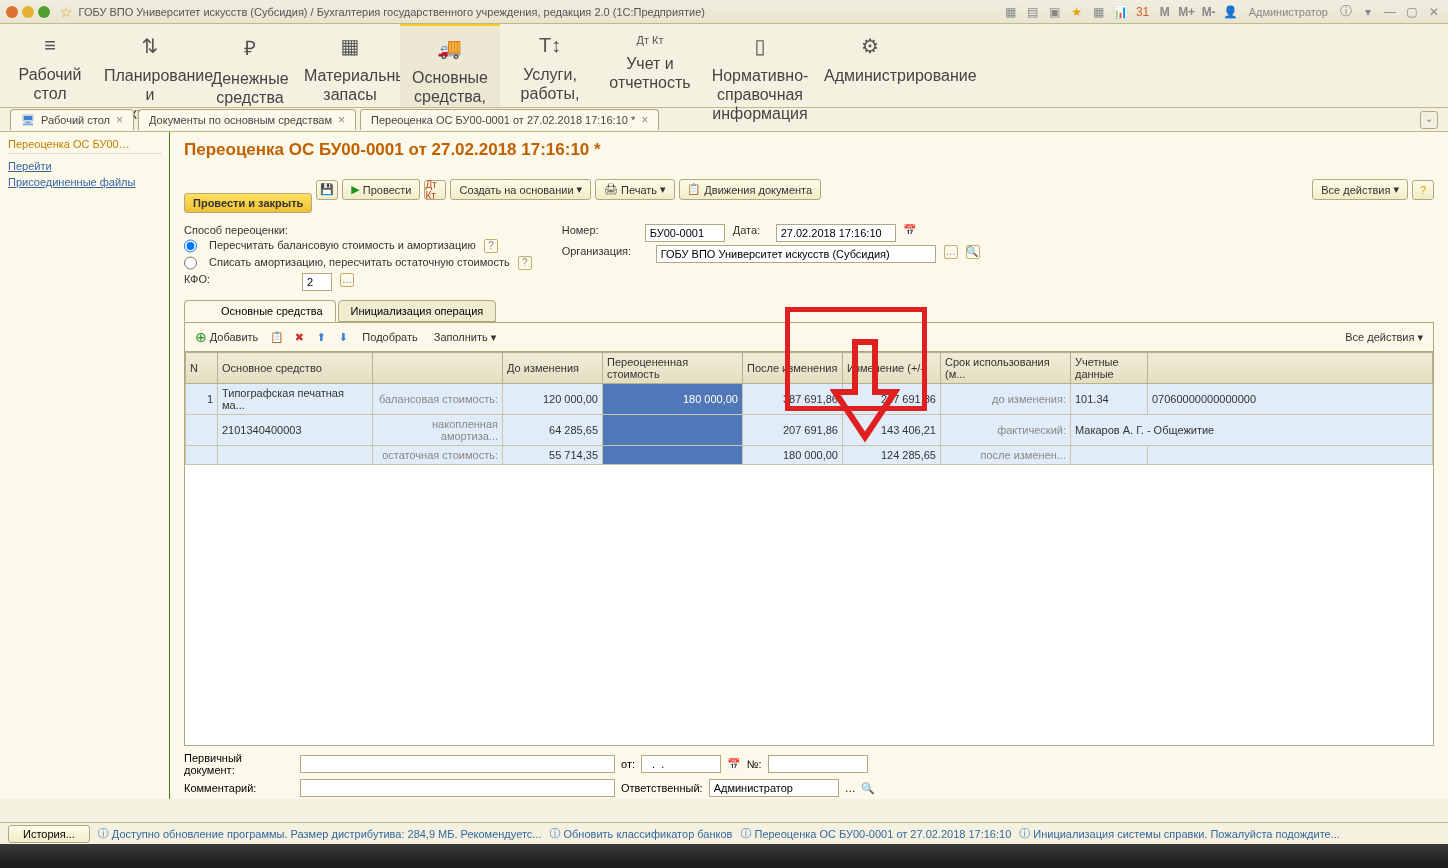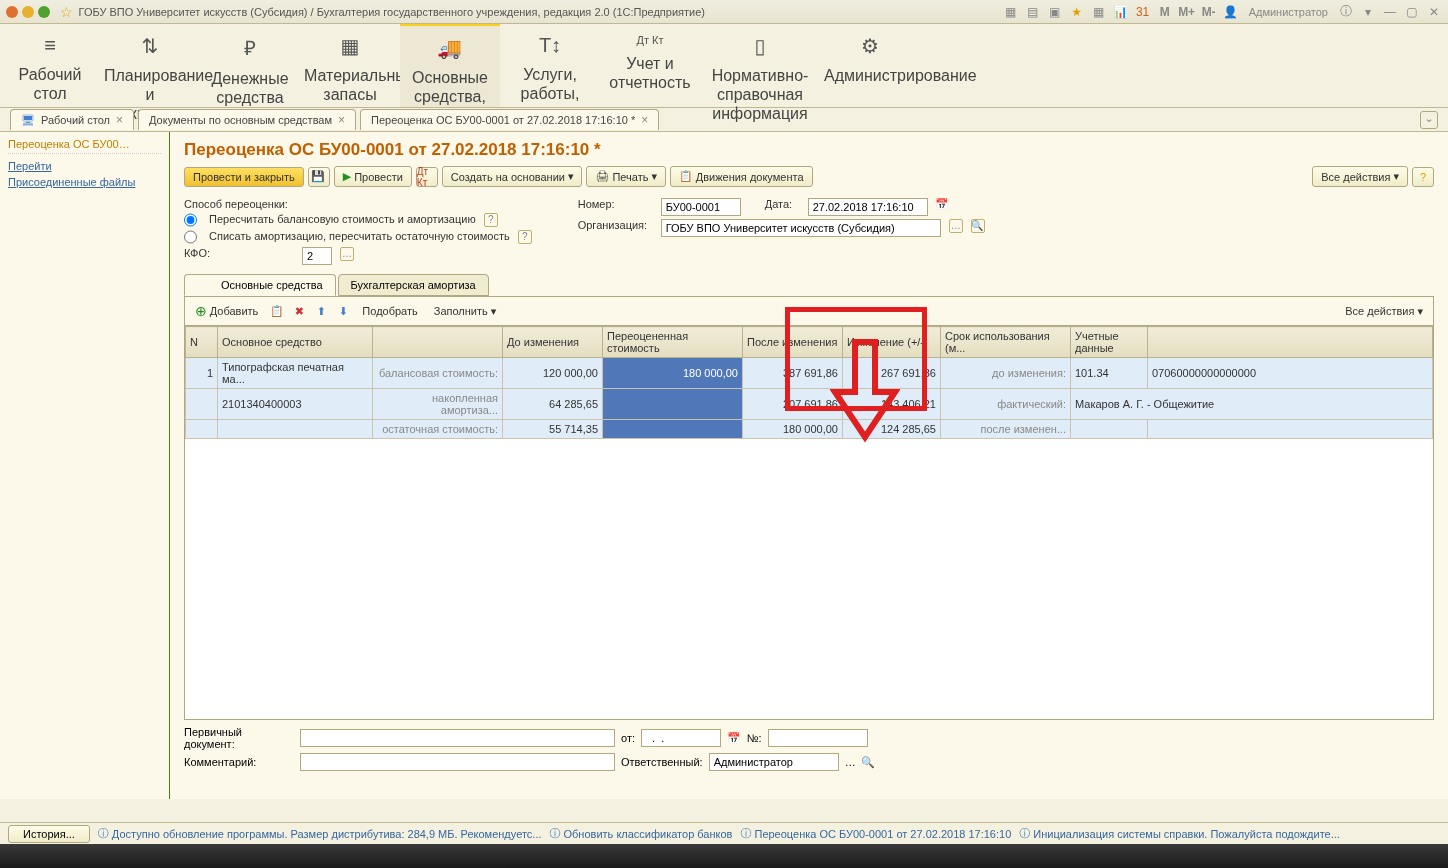--- a/index.html
+++ b/index.html
@@ -34,31 +34,31 @@
 .sidebar { width: 170px; background: #fcf8ea; border-right: 1px solid #4d7c0f; padding: 6px 8px; }
 .sidebar .sb-title { color: #c08000; font-size: 11px; margin-bottom: 6px; border-bottom: 1px dotted #ccc; padding-bottom: 3px; }
 .sidebar .sb-link { color: #3567a0; font-size: 11px; margin: 4px 0; cursor: pointer; text-decoration: underline; }
 
 .content { flex: 1; background: #fcf8ea; padding: 8px 14px; overflow: hidden; position: relative; }
 h1.doc-title { color: #c06000; font-size: 17px; font-weight: bold; margin-bottom: 6px; }
 
 
 .toolbar { display: flex; align-items: center; gap: 4px; margin-bottom: 8px; }
 .btn { padding: 3px 8px; border: 1px solid #b0a880; background: linear-gradient(#fefce8,#f0ecc8); border-radius: 3px; cursor: pointer; font-size: 11px; color: #333; display: inline-flex; align-items: center; gap: 3px; }
-.btn.primary { background: linear-gradient(#ffe060,#f0c030); font-weight: normal; }
+.btn.primary { background: linear-gradient(#ffe060,#f0c030); font-weight: bold; margin-top: 27px; }
 .toolbar .iconbtn { width: 22px; height: 20px; border: 1px solid #b0a880; background: linear-gradient(#fefce8,#f0ecc8); border-radius: 3px; display: inline-flex; align-items: center; justify-content: center; color: #3060a0; cursor: pointer; }
 .toolbar .spacer { flex: 1; }
 
 
 .formrow { display: flex; margin: 3px 0; font-size: 11px; color: #333; gap: 8px; }
 .formrow label { min-width: 110px; }
 .formrow input[type=radio] { margin-right: 4px; }
 .formrow .help { width: 14px; height: 14px; border: 1px solid #c0b070; border-radius: 2px; text-align: center; font-size: 10px; color: #888; cursor: pointer; }
 .formrow input[type=text] { border: 1px solid #b0a880; padding: 2px 4px; font-size: 11px; background: #fff; }
-.formrow .flabel { min-width: 75px; margin-left: 16px; }
+.formrow .flabel { min-width: 75px; }
 
 
 .formtabs { display: flex; margin-top: 6px; }
 .ftab { padding: 4px 12px; border: 1px solid #b0a880; background: #f0ecd0; border-radius: 4px 4px 0 0; margin-right: 2px; cursor: pointer; font-size: 11px; }
 .ftab.active { background: #fcf8ea; border-bottom: 1px solid #fcf8ea; position: relative; z-index: 2; padding-left: 36px; }
 
 
 .ttoolbar { display: flex; align-items: center; gap: 4px; padding: 4px; border: 1px solid #b0a880; border-bottom: none; background: #fcf8ea; }
 .ttoolbar .tbtn { padding: 2px 6px; font-size: 11px; color: #333; cursor: pointer; display: inline-flex; align-items: center; gap: 3px; }
 .ttoolbar .tico { width: 18px; height: 18px; display: inline-flex; align-items: center; justify-content: center; color: #3060a0; cursor: pointer; }
@@ -226,30 +226,30 @@
       <div>
         <div class="formrow">
           <span class="flabel">Номер:</span>
           <input type="text" style="width: 80px;" value="БУ00-0001">
           <span class="flabel" style="min-width:35px">Дата:</span>
           <input type="text" style="width: 120px;" value="27.02.2018 17:16:10">
           <span>📅</span>
         </div>
         <div class="formrow">
           <span class="flabel">Организация:</span>
-          <input type="text" style="width: 280px;" value="ГОБУ ВПО Университет искусств (Субсидия)">
+          <input type="text" style="width: 280px; margin-left: 11px;" value="ГОБУ ВПО Университет искусств (Субсидия)">
           <span class="help">…</span>
           <span class="help">🔍</span>
         </div>
       </div>
     </div>
 
     <div class="formtabs">
       <div class="ftab active">Основные средства</div>
-      <div class="ftab">Бухгалтерская амортиза</div>
+      <div class="ftab">Инициализация операция</div>
     </div>
 
     <div class="ttoolbar">
       <span class="tbtn">
           <span style="color:#209020;font-size:14px">⊕</span>
           <span>Добавить</span>
         </span>
       <span class="tico">📋</span>
       <span class="tico" style="color:#d03030">✖</span>
       <span class="tico" style="color:#4080d0">⬆</span>

